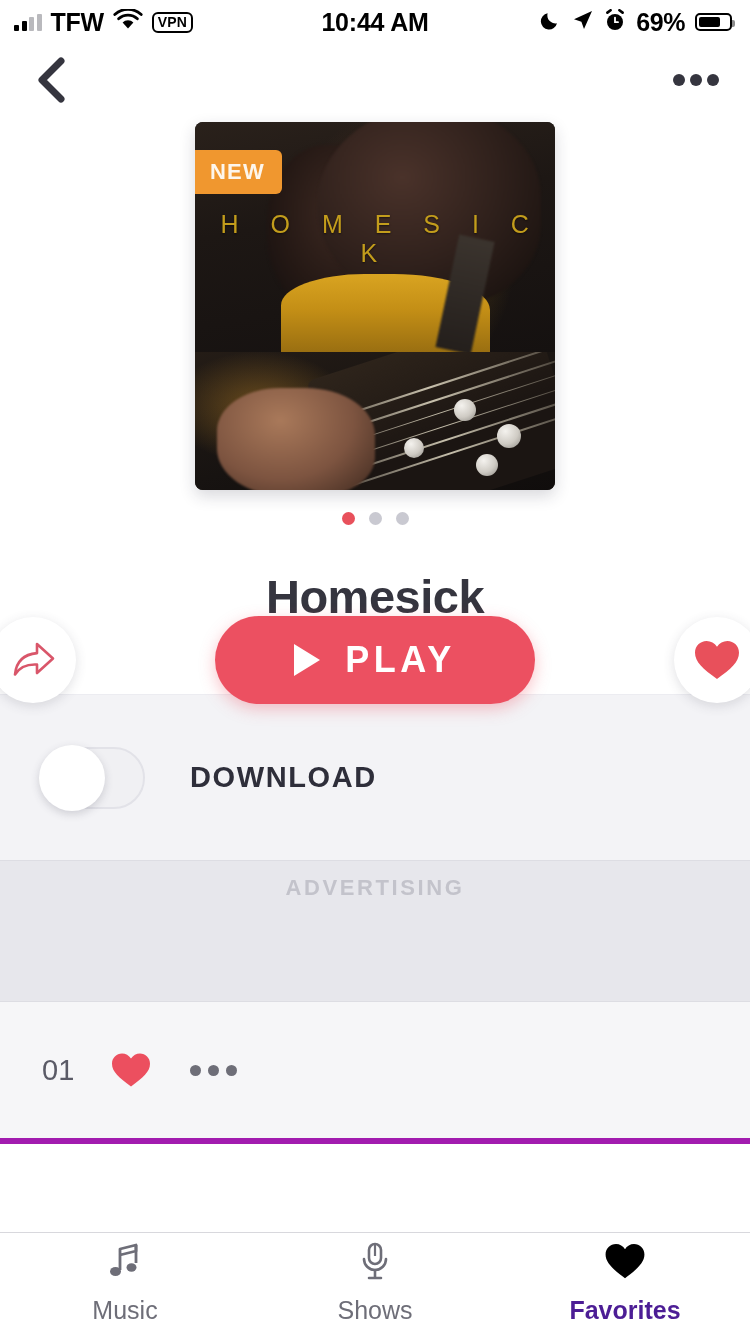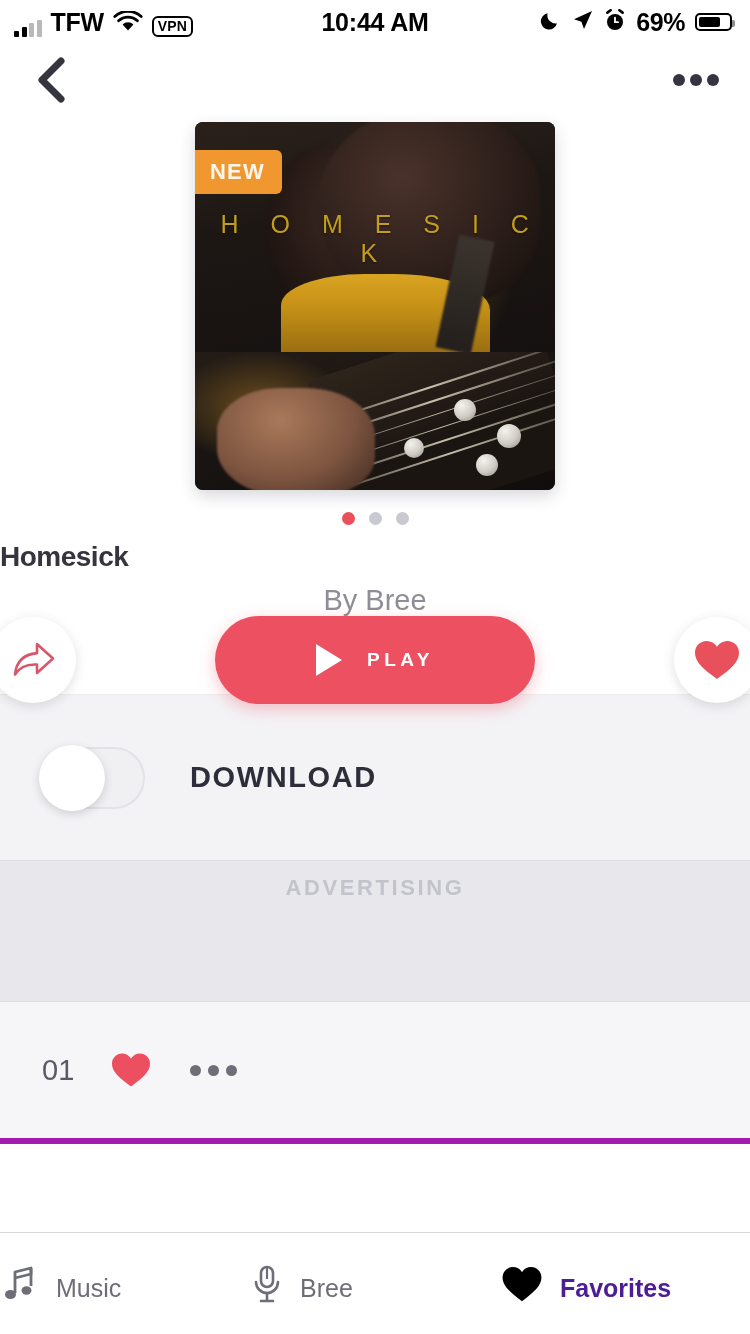--- a/index.html
+++ b/index.html
@@ -13,21 +13,21 @@
   }
 
   
   .statusbar{
     height:44px; width:750px;
     display:flex; align-items:center;
     padding:0 18px 0 14px;
     background:#ffffff;
     position:relative;
   }
-  .sb-left{ display:flex; align-items:flex-end; gap:9px; }
+  .sb-left{ display:flex; align-items:center; gap:9px; }
   .sb-right{ display:flex; align-items:center; gap:10px; margin-left:auto; }
   .sb-center{
     position:absolute; left:0; right:0; top:0; height:44px;
     display:flex; align-items:center; justify-content:center;
     pointer-events:none;
   }
   .clock{ font-size:25px; font-weight:bold; color:#000; letter-spacing:-0.2px; }
   .carrier{ font-size:25px; font-weight:bold; color:#000; letter-spacing:-0.3px; }
   .bars{ display:flex; align-items:flex-end; gap:2.5px; height:17px; }
   .bars i{ display:block; width:5px; background:#000; border-radius:1px; }
@@ -157,22 +157,22 @@
     font-size:22px; font-weight:bold; letter-spacing:1.2px;
     padding:9px 17px 9px 15px; border-radius:0 6px 6px 0;
   }
   .dots-row{
     display:flex; justify-content:center; gap:14px; margin-top:22px;
   }
   .dots-row i{ width:13px; height:13px; border-radius:50%; background:#c9c9d1; display:block; }
   .dots-row i.on{ background:#e8505b; }
 
   .album-title{
-    text-align:left; font-size:28px; font-weight:bold;
-    color:#35353f; margin-top:16px; letter-spacing:-0.5px;
+    text-align:center; font-size:47px; font-weight:bold;
+    color:#35353f; margin-top:44px; letter-spacing:-0.5px;
   }
   .album-artist{
     text-align:center; font-size:29px; color:#8e8e98; margin-top:11px;
   }
 
   
   .actions{
     position:absolute; left:0; right:0; top:614px; height:92px;
     display:flex; align-items:center; justify-content:center; z-index:5;
   }
@@ -190,21 +190,21 @@
     gap:25px; box-shadow:0 5px 16px rgba(236,80,97,.34);
     border:none; cursor:pointer;
   }
   .play-tri{
     width:0; height:0;
     border-left:26px solid #ffffff;
     border-top:16px solid transparent;
     border-bottom:16px solid transparent;
   }
   .play-label{
-    color:#ffffff; font-size:19px; font-weight:bold; letter-spacing:4.5px;
+    color:#ffffff; font-size:36px; font-weight:bold; letter-spacing:4.5px;
   }
 
   
   .download-sec{
     background:#f3f3f6; height:166px;
     display:flex; align-items:center; padding-left:40px;
     border-top:1px solid #ececf1;
   }
   .toggle{
     width:105px; height:62px; border-radius:31px;
@@ -243,21 +243,21 @@
   .track-dots{ display:flex; gap:7px; align-items:center; }
   .track-dots b{ width:11px; height:11px; border-radius:50%; background:#6e6e78; display:block; }
 
   
   .tabbar{
     position:absolute; left:0; bottom:0; width:750px; height:102px;
     background:#ffffff; border-top:1px solid #d8d8dd;
     display:flex; align-items:center;
   }
   .tab{
-    flex:1; display:flex; flex-direction:row; align-items:flex-end; gap:16px;
+    flex:1; display:flex; flex-direction:column; align-items:center; gap:16px;
   }
   .tab-label{ font-size:25px; color:#6e6e78; }
   .tab.active .tab-label{ color:#4c1d95; font-weight:bold; }
   .tab-ico{ height:38px; display:flex; align-items:flex-end; }
 </style>
 </head>
 <body>
 
 <div class="statusbar">
   <div class="sb-left">
@@ -422,21 +422,21 @@
 
   <div class="tab">
     <span class="tab-ico">
       <svg width="34" height="38" viewBox="0 0 34 38">
         <rect x="11" y="2" width="12" height="20" rx="6" stroke="#6e6e78" stroke-width="2.6" fill="none"></rect>
         <path d="M17 2v12" stroke="#6e6e78" stroke-width="2.2"></path>
         <path d="M6 17a11 11 0 0 0 22 0" stroke="#6e6e78" stroke-width="2.6" fill="none" stroke-linecap="round"></path>
         <path d="M17 28v8M11 36h12" stroke="#6e6e78" stroke-width="2.6" stroke-linecap="round"></path>
       </svg>
     </span>
-    <span class="tab-label">Bree</span>
+    <span class="tab-label">Shows</span>
   </div>
 
   <div class="tab active">
     <span class="tab-ico">
       <svg width="44" height="38" viewBox="0 0 48 44">
         <path d="M24 42C10 31.5 1.5 24 1.5 14.6 1.5 7.6 7 2.4 13.6 2.4c4.3 0 8.2 2.3 10.4 6 2.2-3.7 6.1-6 10.4-6 6.6 0 12.1 5.2 12.1 12.2C46.5 24 38 31.5 24 42Z" fill="#000000"></path>
       </svg>
     </span>
     <span class="tab-label">Favorites</span>
   </div>

